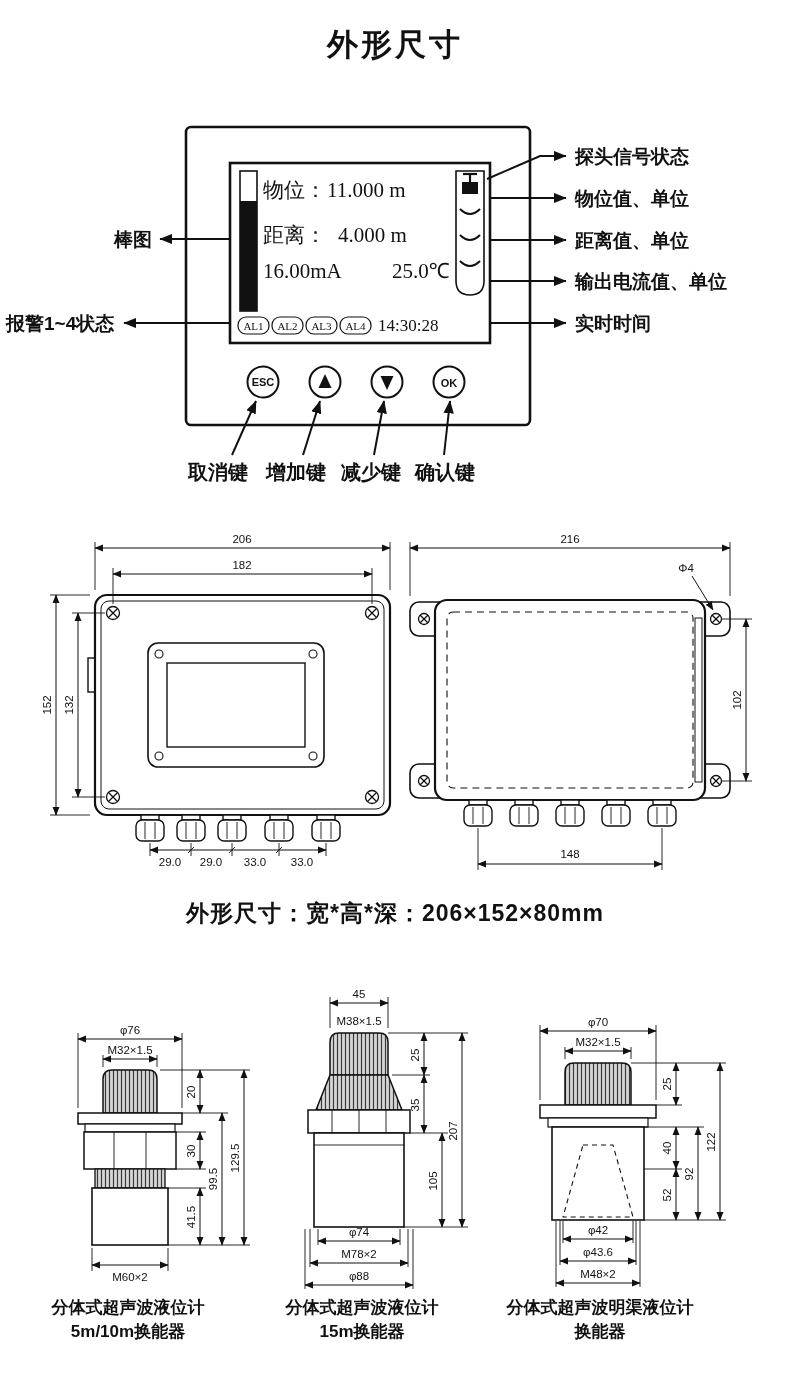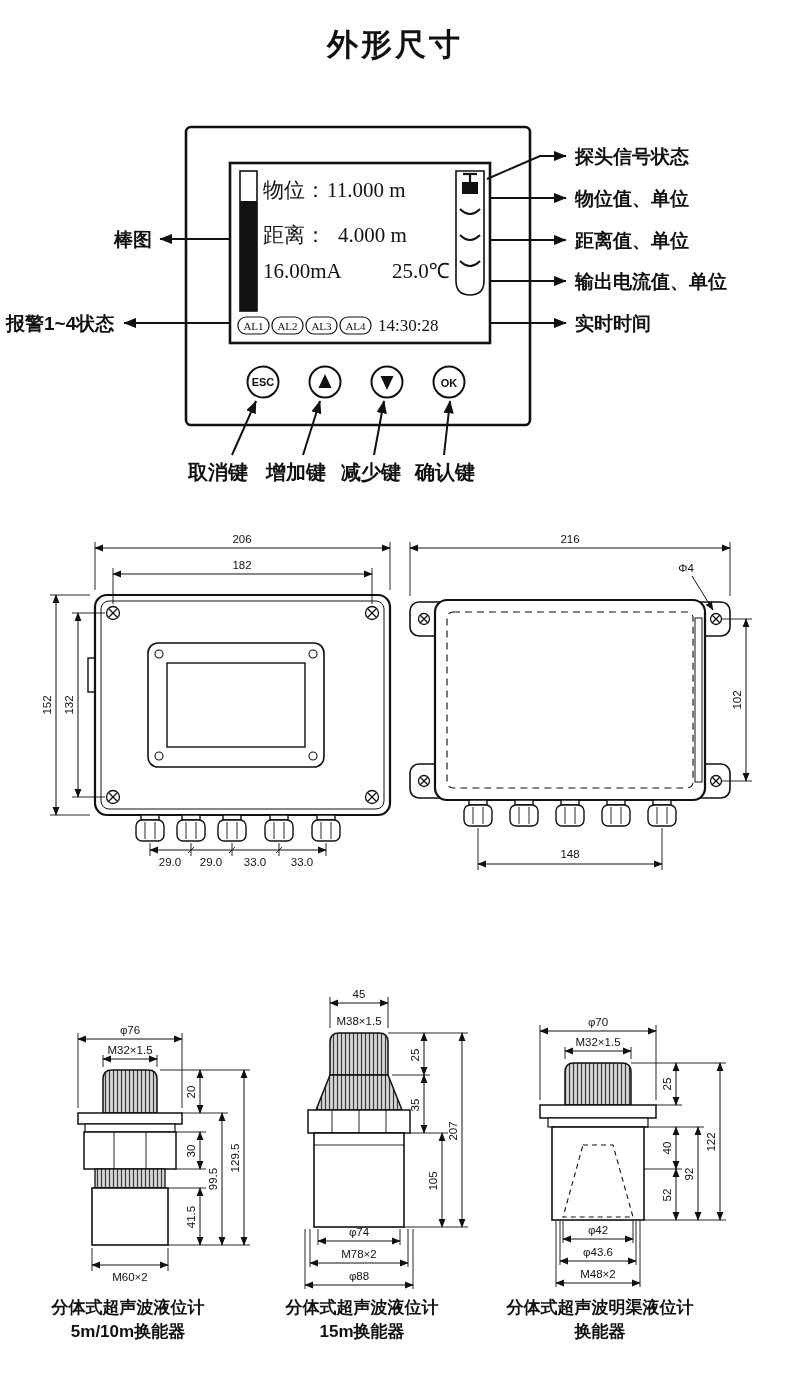--- a/index.html
+++ b/index.html
@@ -308,20 +308,21 @@
       <line class="dimline" marker-start="url(#ma)" marker-end="url(#ma)" x1="746" y1="89" x2="746" y2="251"></line>
       <text class="dimv" transform="translate(741,170) rotate(-90)">102</text>
 
       <line class="extline" x1="478" y1="298" x2="478" y2="340"></line>
         <line class="extline" x1="662" y1="298" x2="662" y2="340"></line>
       <line class="dimline" marker-start="url(#ma)" marker-end="url(#ma)" x1="478" y1="334" x2="662" y2="334"></line>
       <text x="570" y="328" class="dim">148</text>
     </g>
   </svg>
 
+  <div id="size-caption">外形尺寸：宽*高*深：206×152×80mm</div>
 
   <svg id="transducer-svg" class="layer" width="790" height="405" viewBox="0 0 790 405">
 
     <g>
       <path d="M103,138 V104 Q103,95 112,95 H148 Q157,95 157,104 V138 Z" fill="url(#knurl)" stroke="#111" stroke-width="1.5"></path>
       <rect x="78" y="138" width="104" height="11" class="oln" stroke-width="1.5"></rect>
       <rect x="85" y="149" width="90" height="8" class="oln" stroke-width="1.2"></rect>
       <rect x="84" y="157" width="92" height="37" class="oln" stroke-width="1.5"></rect>
       <line x1="114" y1="157" x2="114" y2="194" class="extline"></line>
       <line x1="146" y1="157" x2="146" y2="194" class="extline"></line>

